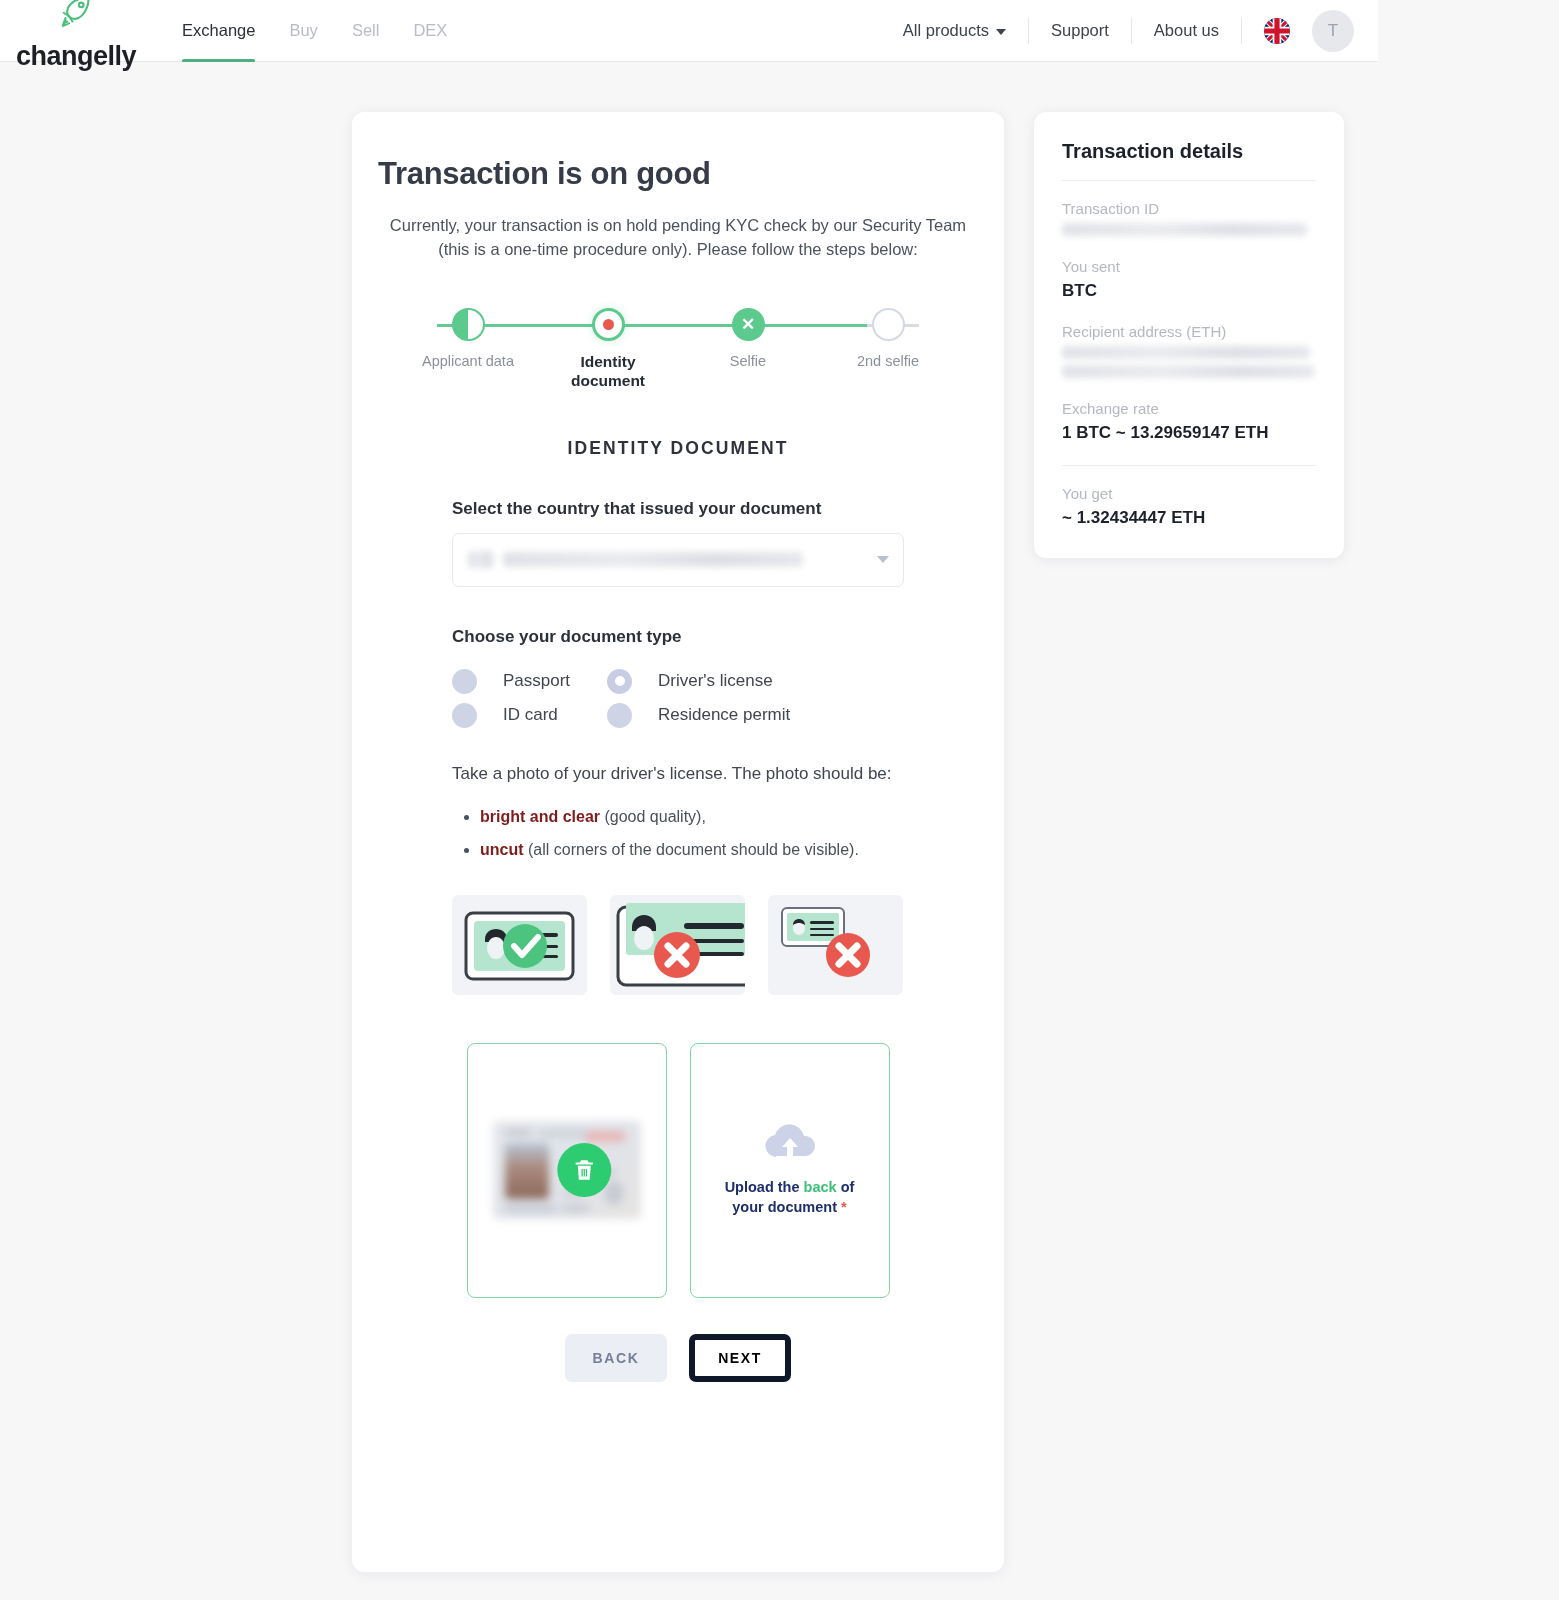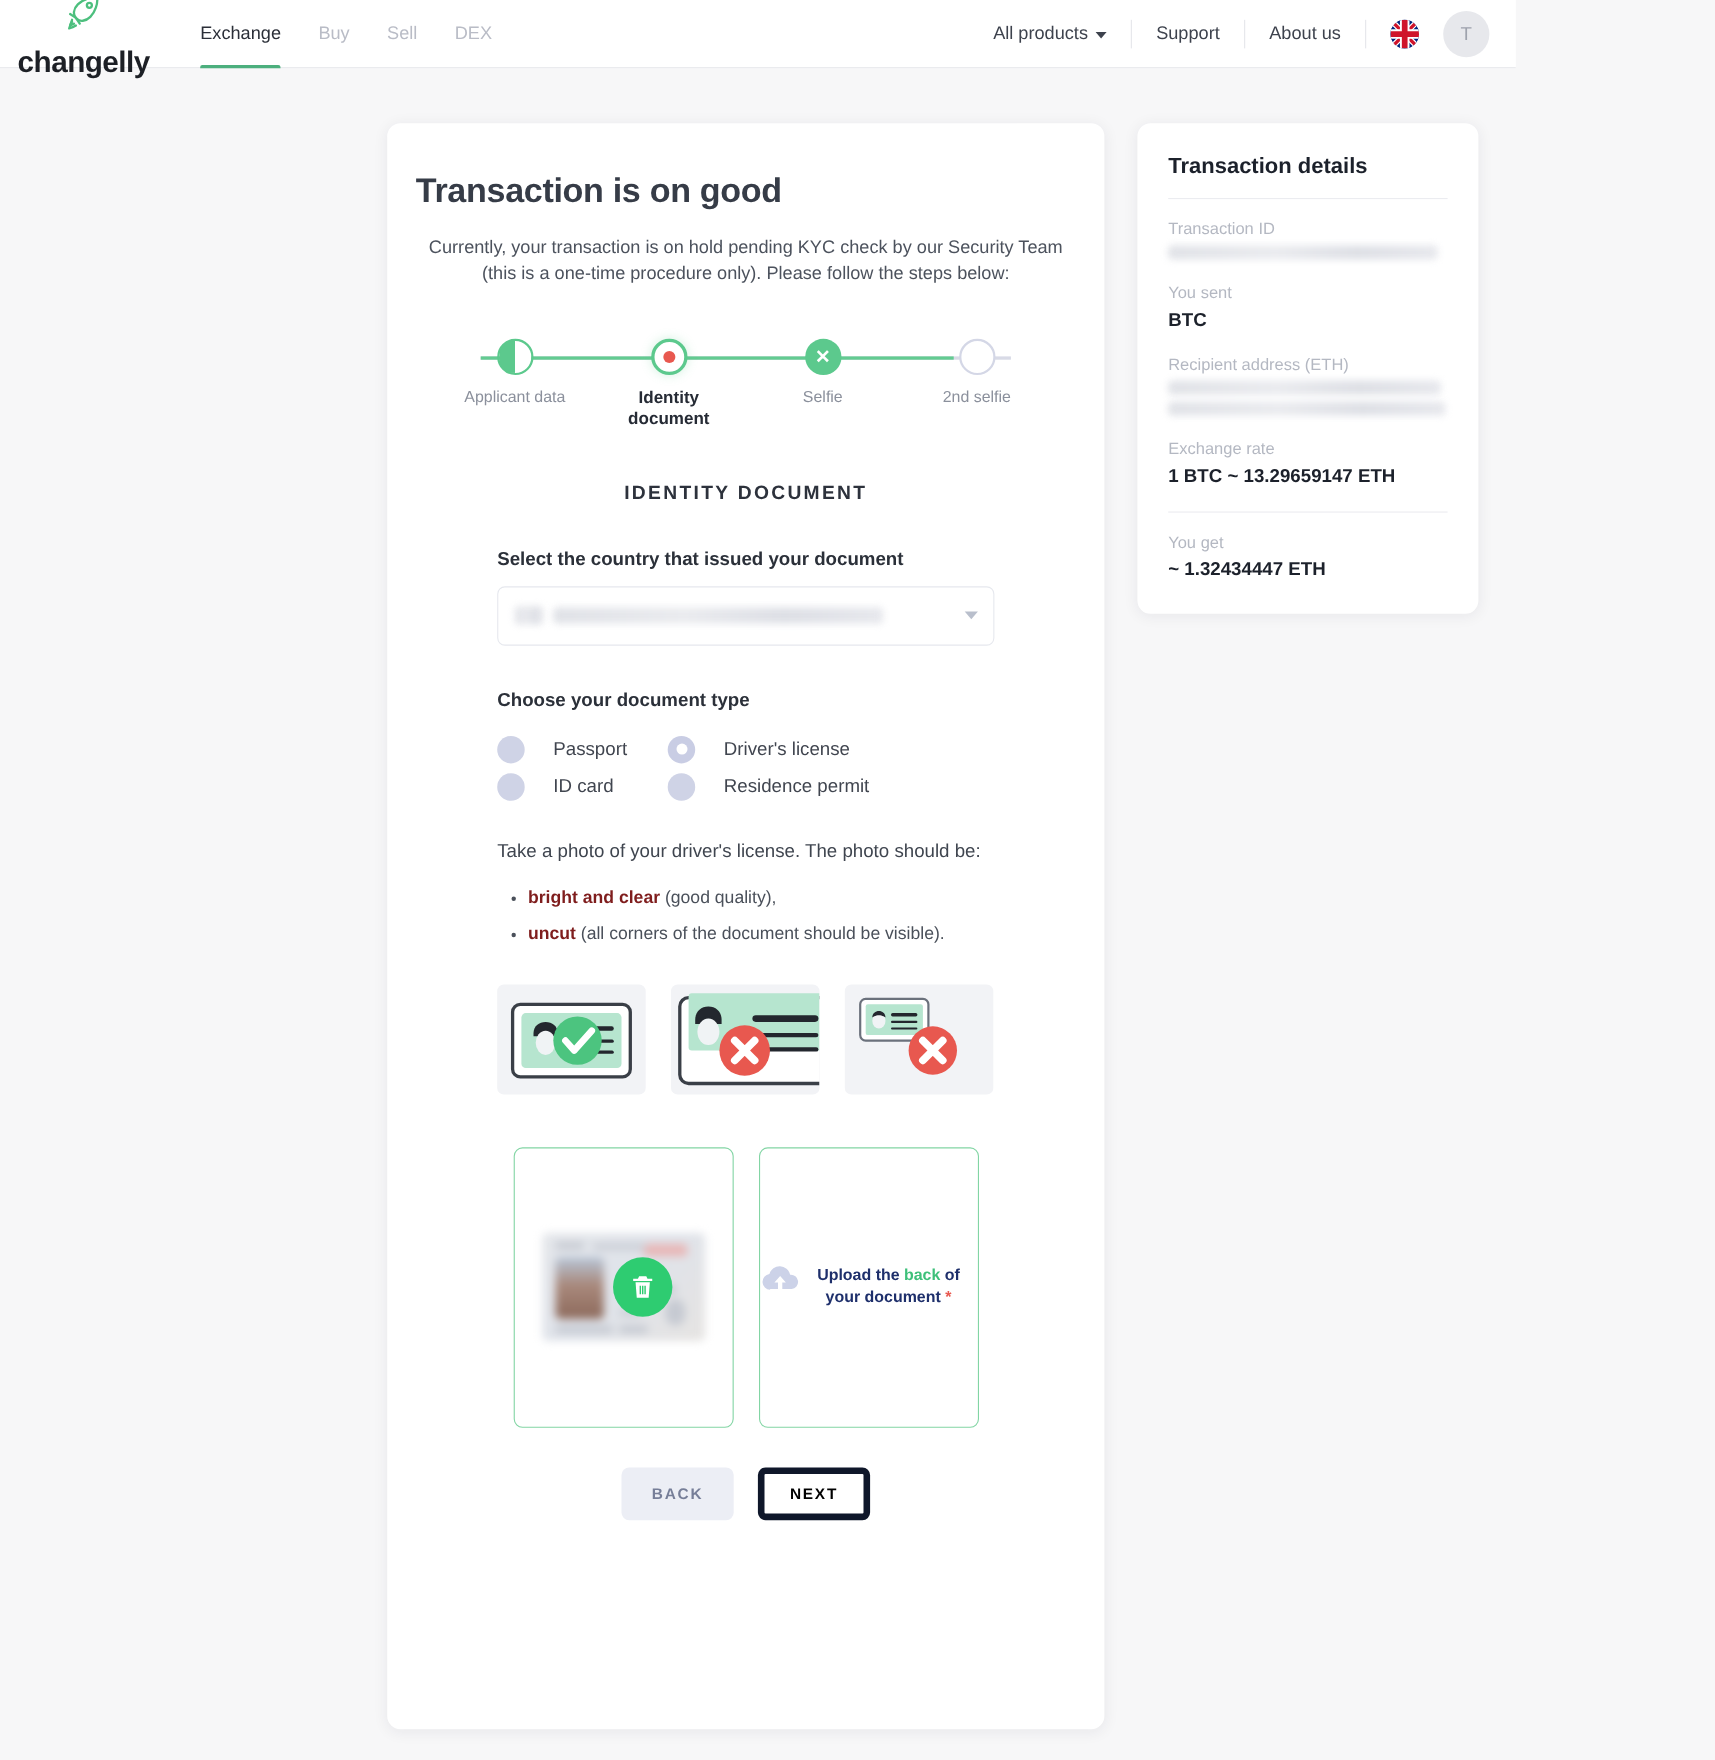--- a/index.html
+++ b/index.html
@@ -184,21 +184,21 @@
     width: 135px; height: 100px; background: #f2f3f6; border-radius: 6px;
     position: relative; overflow: hidden;
   }
 
   
   .uploads {
     margin-top: 48px; display: flex; gap: 23px; justify-content: center;
   }
   .upload {
     width: 200px; height: 255px; border: 1.5px solid #82d5a4; border-radius: 8px;
-    background: #fff; display: flex; align-items: center;
+    background: #fff; display: flex; flex-direction: column; align-items: center;
     justify-content: center; cursor: pointer; position: relative; overflow: hidden;
   }
   .doc-thumb {
     width: 148px; height: 98px; border-radius: 5px; position: relative;
     background: linear-gradient(135deg,#e4e6ea,#dfe3ea 50%,#e6e4e2);
     filter: blur(4px);
   }
   .doc-photo {
     position: absolute; left: 12px; top: 22px; width: 44px; height: 56px;
     border-radius: 4px; background: linear-gradient(#b7c6d8,#a9897c 45%,#8d6a5c);

